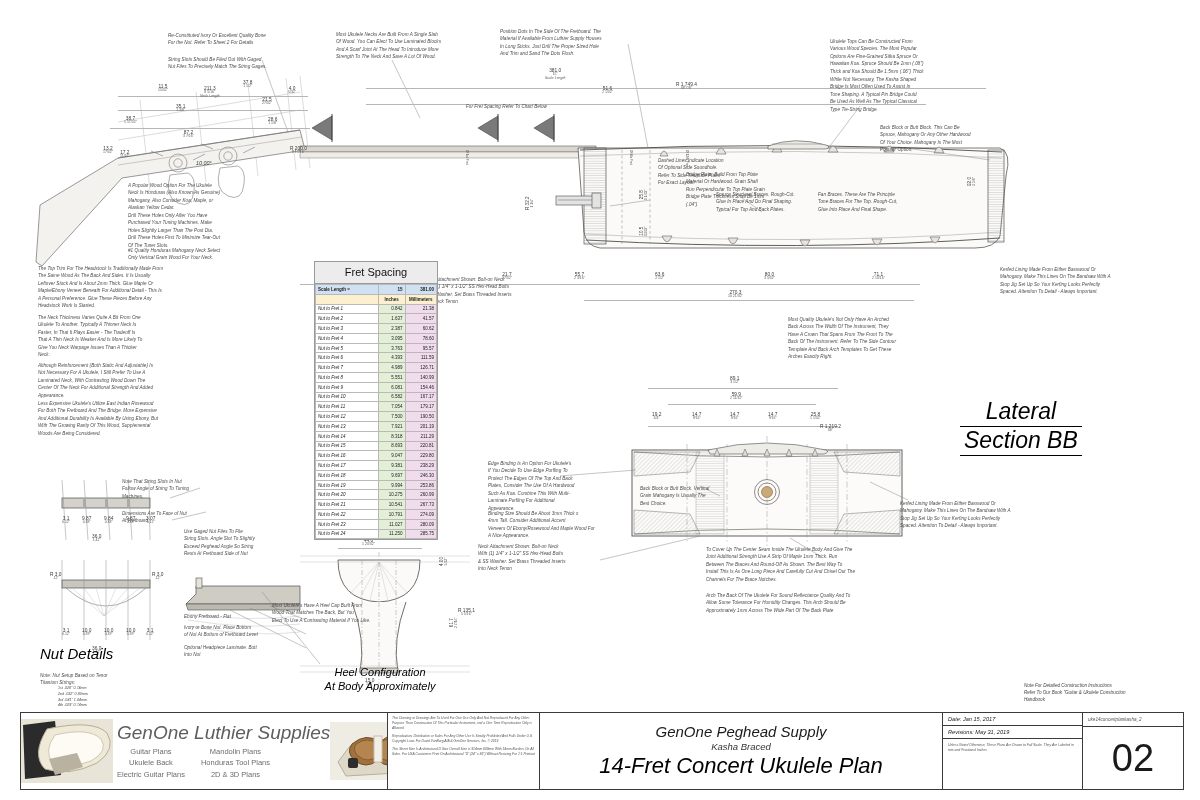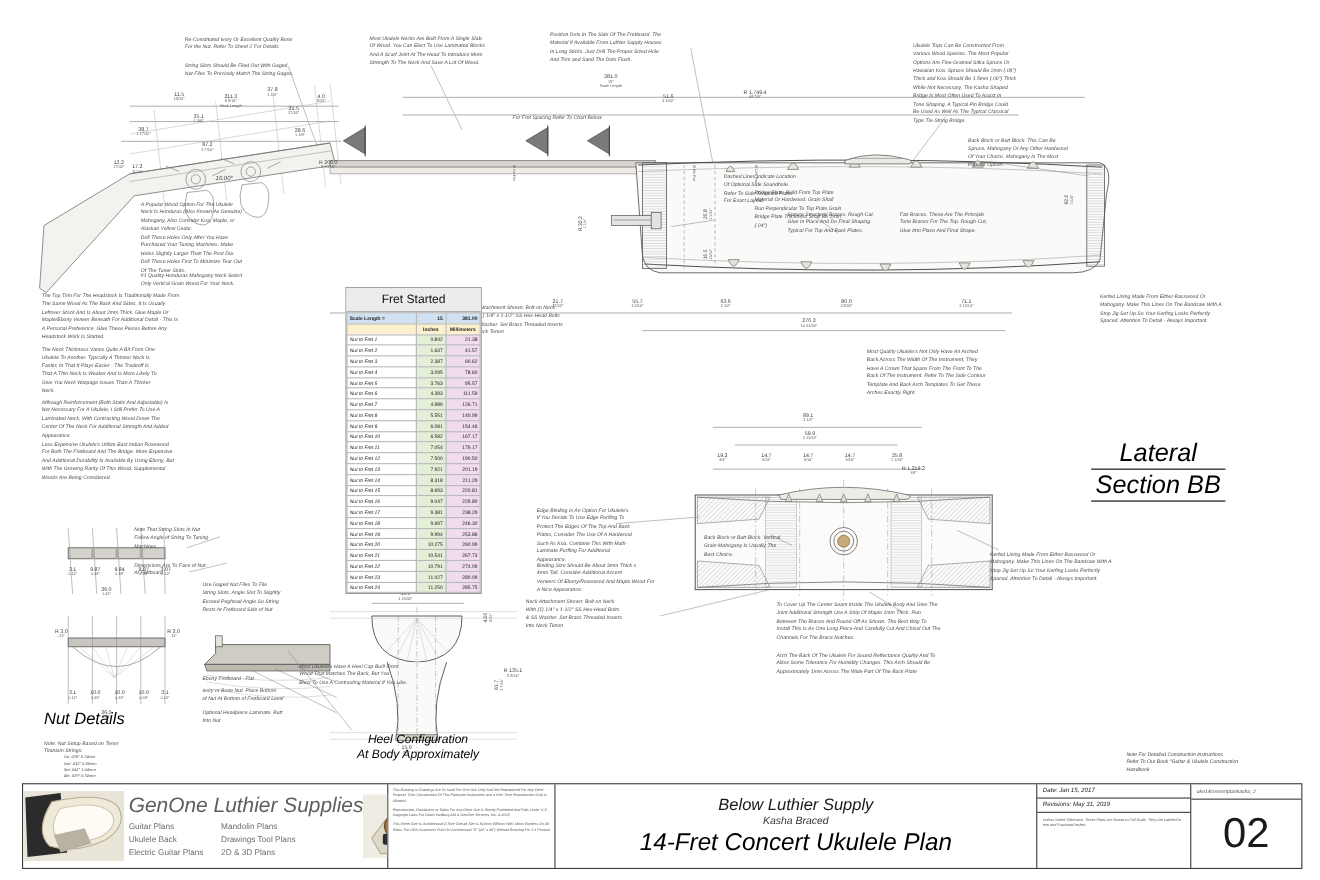--- a/index.html
+++ b/index.html
@@ -39,21 +39,21 @@
   #fret-table .mm{text-align:right;background:#f0dcec;width:26%;}
   #fret-table tr.scale td{background:#cfe1f2;font-weight:bold;text-align:right;}
   #fret-table tr.scale td.lbl{text-align:left;font-weight:bold;font-style:normal;}
   #fret-table tr.units td{background:#fcf0cf;text-align:center;font-weight:bold;}
   #fret-table tr.units td.lbl{background:#fcf0cf;}
 
   
   #title-block{position:absolute;left:20px;top:712px;width:1162px;height:76px;
       border:1.4px solid #3b3b3b;background:#fff;display:flex;}
   .tb-cell{border-right:1.2px solid #3b3b3b;box-sizing:border-box;position:relative;}
-  #tb-logo{width:332px;display:flex;align-items:center;overflow:hidden;}
+  #tb-logo{width:367px;display:flex;align-items:center;overflow:hidden;text-align:center;}
   #tb-legal{width:152px;padding:3px 4px;}
   #tb-title{flex:1;display:flex;flex-direction:column;align-items:center;justify-content:center;}
   #tb-dates{width:140px;display:flex;flex-direction:column;}
   #tb-sheet{width:100px;display:flex;flex-direction:column;border-right:none;}
   .legal-p{font-style:italic;font-size:3.3px;line-height:1.45;color:#555;
       margin:0 0 3.5px 0;white-space:pre-line;}
   .tb-row{border-bottom:1.1px solid #3b3b3b;padding:3px 5px;font-size:5.6px;
       font-style:italic;color:#222;}
   .tb-row:last-child{border-bottom:none;}
   .tb-note{font-size:3.4px;line-height:1.45;font-style:italic;color:#555;
@@ -708,36 +708,36 @@
 Into Nut</div>
   <div class="note" style="left:40px;top:672px;width:140px;">Note: Nut Setup Based on Tenor
 Titanium Strings:</div>
   <div class="note" style="left:58px;top:686px;width:150px;font-size:3.6px;">1st      .028"     0.74mm
 2nd     .032"     0.80mm
 3rd      .041"     1.04mm
 4th      .029"     0.74mm</div>
 
   <div class="sec-title" style="left:438px;top:324px;">
   </div>
-  <div class="sec-title" style="left:992px;top:398px;">
+  <div class="sec-title" style="left:960px;top:398px;">
     <span>Lateral</span>
     <span>Section BB</span>
   </div>
   <div class="cap" style="left:40px;top:645px;font-size:15px;">Nut Details</div>
   <div class="cap" style="left:320px;top:666px;width:120px;font-size:11px;">
     <div>Heel Configuration</div>
     <div>At Body Approximately</div>
   </div>
 
   <div class="final-note" style="left:1024px;top:682px;width:168px;">Note For Detailed Construction Instructions
 Refer To Our Book "Guitar &amp; Ukulele Construction
 Handbook</div>
 
   <div id="fret-table">
-    <div class="ft-title">Fret Started</div>
+    <div class="ft-title">Fret Spacing</div>
     <table>
       <tbody id="fret-rows">
         <tr class="scale">
           <td class="lbl">Scale Length =</td>
           <td>15</td>
           <td>381.00</td>
         </tr>
         <tr class="units">
           <td class="lbl"></td>
           <td>Inches</td>
@@ -882,21 +882,21 @@
       <div style="flex:1;padding-left:4px;">
         <div class="brand">GenOne Luthier Supplies</div>
         <div style="display:flex;gap:16px;margin-top:2px;">
           <div class="brand-sub">
             <div>Guitar Plans</div>
             <div>Ukulele Back</div>
             <div>Electric Guitar Plans</div>
           </div>
           <div class="brand-sub">
             <div>Mandolin Plans</div>
-            <div>Drawings Tool Plans</div>
+            <div>Honduras Tool Plans</div>
             <div>2D &amp; 3D Plans</div>
           </div>
         </div>
       </div>
       <div class="logo-img-r">
         <svg width="96" height="58">
           <rect x="0" y="0" width="96" height="58" fill="#efece3"></rect>
           <path d="M8,40 L20,24 L80,18 L92,34 L84,50 L16,54 Z" fill="#ddd8c8" stroke="#b6ae97"></path>
           <path d="M22,22 Q36,10 50,20 Q62,8 78,20 Q88,30 74,40 Q58,48 48,38 Q36,48 24,38 Q16,30 22,22Z" fill="#a1713f" stroke="#6f4c26"></path>
           <path d="M26,22 Q38,14 48,22 Q60,12 74,22 Q82,30 70,36 Q56,42 48,34 Q38,42 28,34 Q22,28 26,22Z" fill="#b98a52" stroke="#7d5730" opacity="0.8"></path>
@@ -907,21 +907,21 @@
       </div>
     </div>
 
     <div class="tb-cell" id="tb-legal">
       <p class="legal-p">This Drawing or Drawings Are To Used For One Use Only And Not Reproduced For Any Other Purpose Than Construction Of This Particular Instrument, and a One Time Reproduction Only is Allowed.</p>
       <p class="legal-p">Reproduction, Distribution or Sales For Any Other Use Is Strictly Prohibited And Falls Under U.S Copyright Laws For David VanBurg AIA &amp; GenOne Services, Inc. © 2019</p>
       <p class="legal-p">This Sheet Size Is Architectural D Size Overall Size is 914mm 609mm With 14mm Borders On All Sides. For USA Customers Print On Architectural "D" (24" x 36") Without Resizing For 1:1 Printout</p>
     </div>
 
     <div class="tb-cell" id="tb-title">
-      <div id="tt1">Below Luthier Supply</div>
+      <div id="tt1">GenOne Peghead Supply</div>
       <div id="tt2">Kasha Braced</div>
       <div id="tt3">14-Fret Concert Ukulele Plan</div>
     </div>
 
     <div class="tb-cell" id="tb-dates">
       <div class="tb-row">Date: Jan 15, 2017</div>
       <div class="tb-row">Revisions: May 31, 2019</div>
       <div class="tb-note">Unless Noted Otherwise, These Plans Are Drawn to Full Scale. They Are Labeled in mm and Fractional Inches</div>
     </div>
 

